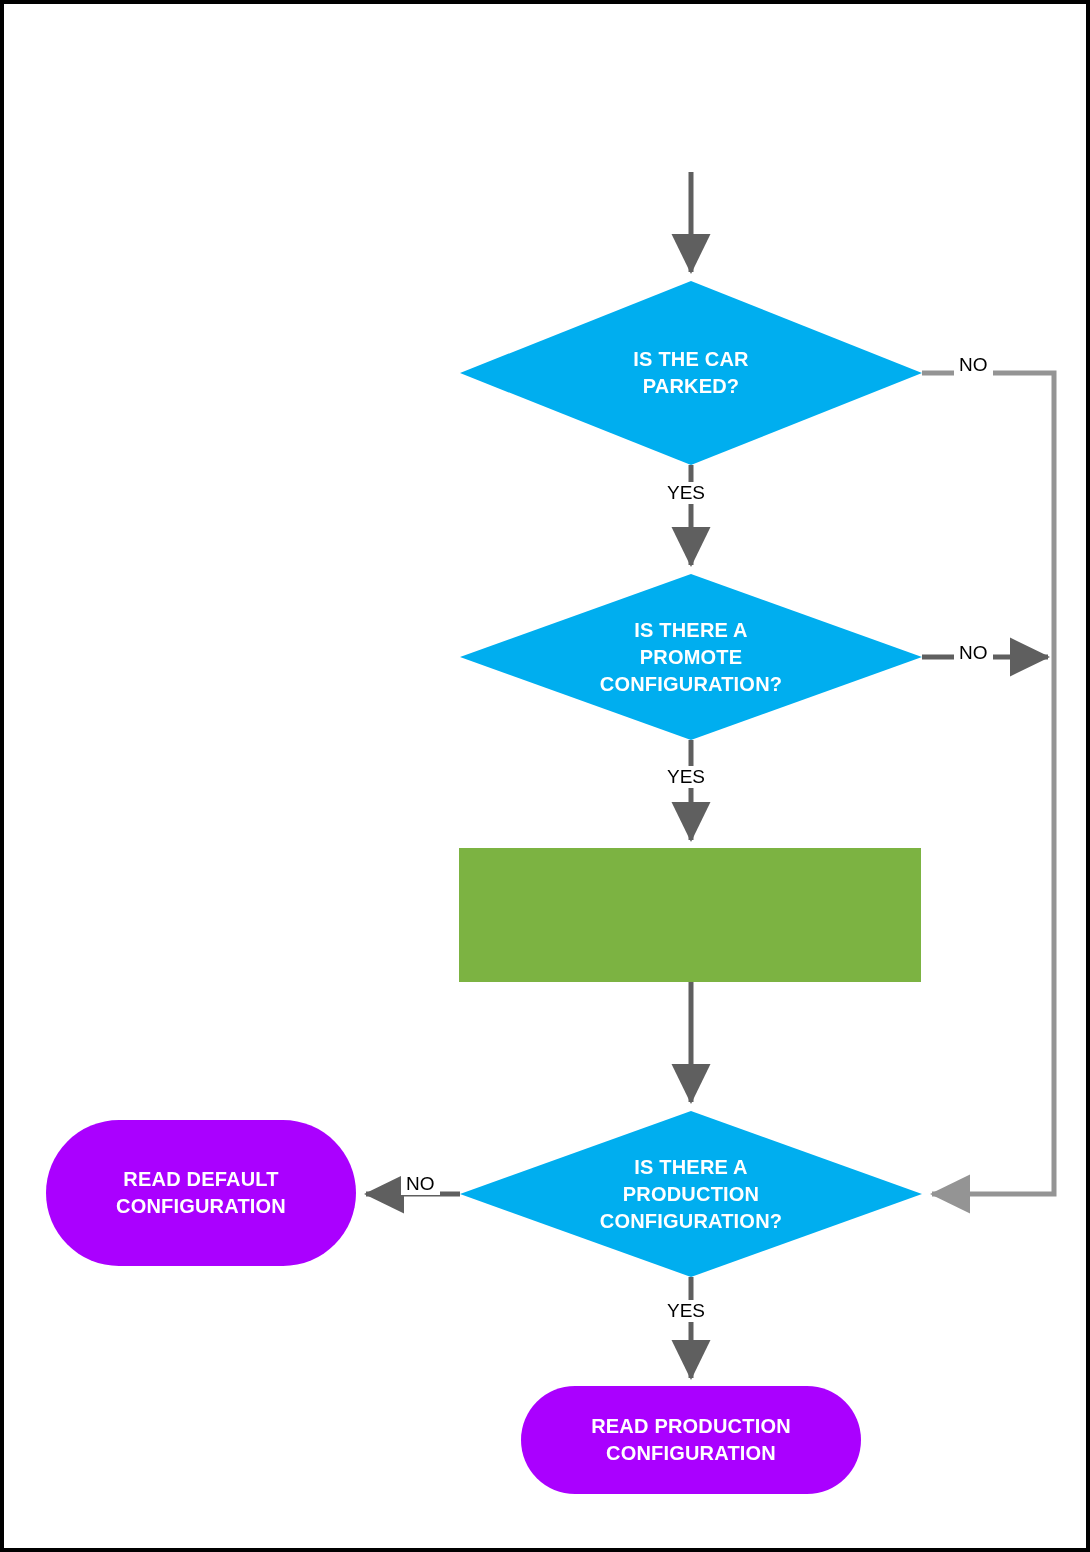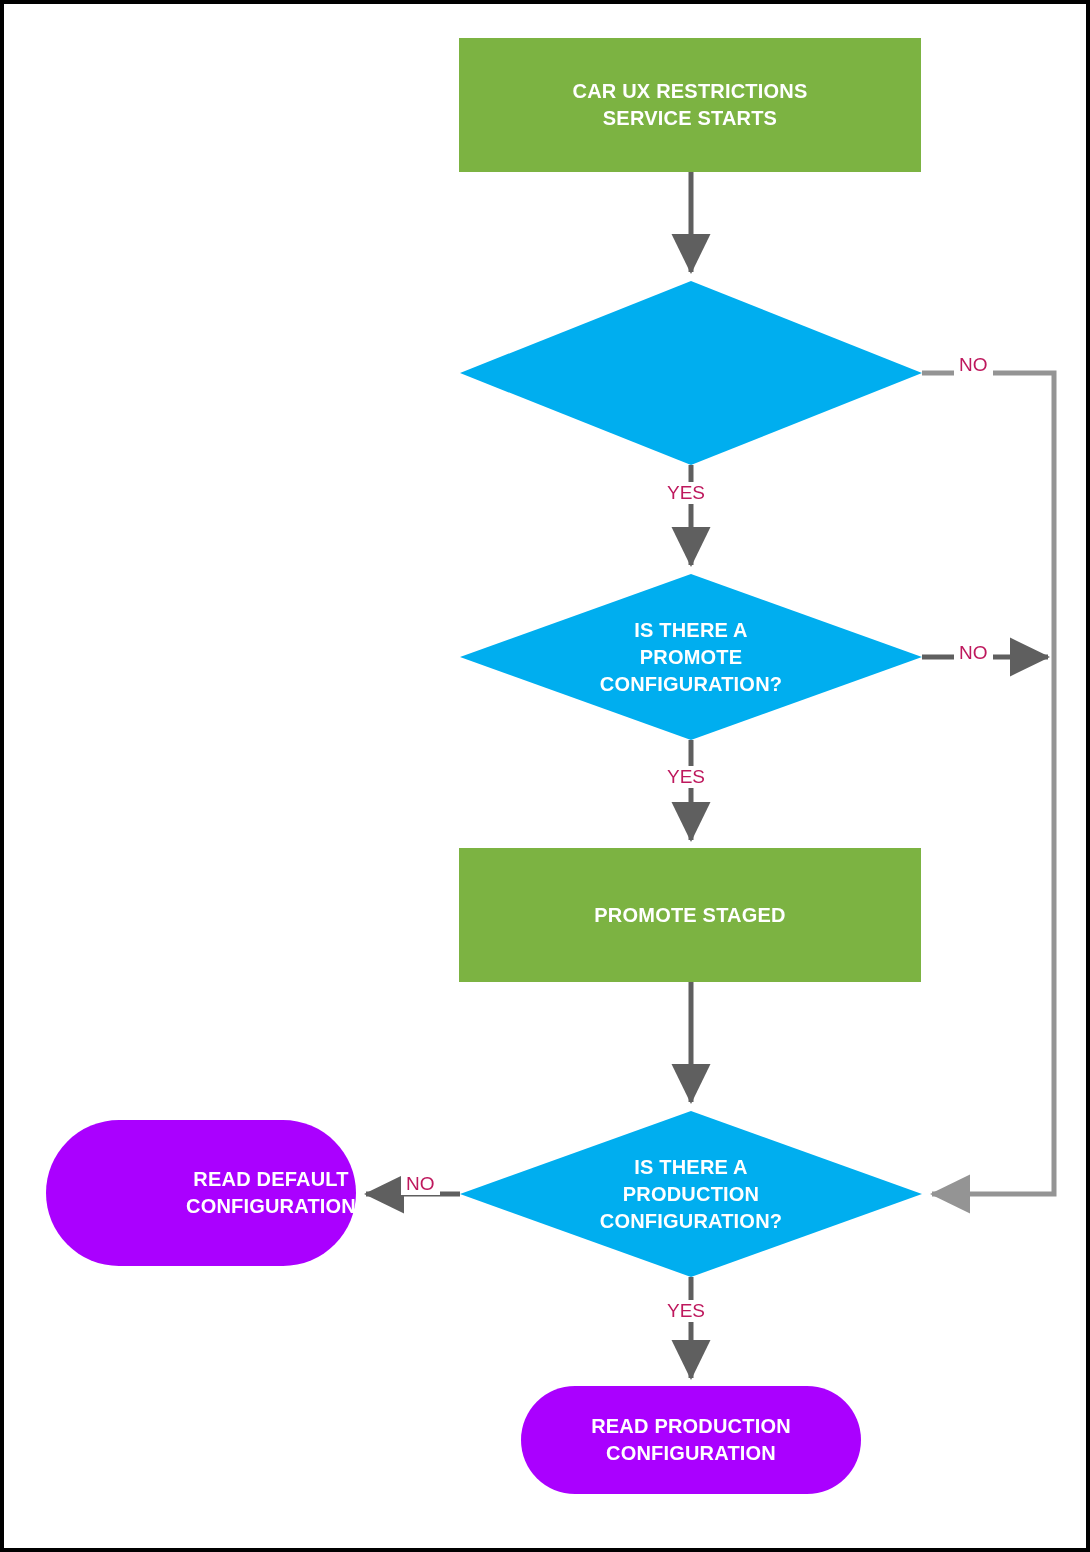--- a/index.html
+++ b/index.html
@@ -50,21 +50,21 @@
   .node-decision {
     background: transparent;
   }
   .node-decision .decision-label {
     position: relative;
     z-index: 2;
     pointer-events: none;
   }
   .edge-label {
     position: absolute;
-    color: #be185d;
+    color: #000000;
     font-weight: normal;
     font-size: 19px;
     font-family: "Liberation Sans", sans-serif;
     white-space: nowrap;
     background: #ffffff;
     padding: 0 5px;
     z-index: 4;
   }
 </style>
 </head>
@@ -96,51 +96,50 @@
 
     <path d="M687,736 L687,836" stroke="#5f5f5f" stroke-width="5" fill="none" marker-end="url(#arrow-dark)"></path>
 
     <path d="M687,978 L687,1098" stroke="#5f5f5f" stroke-width="5" fill="none" marker-end="url(#arrow-dark)"></path>
 
     <path d="M456,1190 L362,1190" stroke="#5f5f5f" stroke-width="5" fill="none" marker-end="url(#arrow-dark)"></path>
 
     <path d="M687,1273 L687,1374" stroke="#5f5f5f" stroke-width="5" fill="none" marker-end="url(#arrow-dark)"></path>
   </svg>
 
-  <div class="node node-process" style="left:455px; top:34px; width:462px; height:134px;">
-    <div>
-      <div>CAR UX RESTRICTIONS</div>
-      <div>SERVICE STARTS</div>
+
+  <div class="node node-decision" style="left:456px; top:277px; width:462px; height:184px;">
+    <div class="decision-label">
+      <div>IS THE CAR</div>
+      <div>PARKED?</div>
     </div>
   </div>
-
 
   <div class="node node-decision" style="left:456px; top:570px; width:462px; height:166px;">
     <div class="decision-label">
       <div>IS THERE A</div>
       <div>PROMOTE</div>
       <div>CONFIGURATION?</div>
     </div>
   </div>
 
   <div class="node node-process" style="left:455px; top:844px; width:462px; height:134px;">
     <div>
-      <div>PROMOTE STAGED</div>
     </div>
   </div>
 
   <div class="node node-decision" style="left:456px; top:1107px; width:462px; height:166px;">
     <div class="decision-label">
       <div>IS THERE A</div>
       <div>PRODUCTION</div>
       <div>CONFIGURATION?</div>
     </div>
   </div>
 
-  <div class="node node-terminator" style="left:42px; top:1116px; width:310px; height:146px;justify-content:flex-end;">
+  <div class="node node-terminator" style="left:42px; top:1116px; width:310px; height:146px;">
     <div>
       <div>READ DEFAULT</div>
       <div>CONFIGURATION</div>
     </div>
   </div>
 
   <div class="node node-terminator" style="left:517px; top:1382px; width:340px; height:108px;">
     <div>
       <div>READ PRODUCTION</div>
       <div>CONFIGURATION</div>

